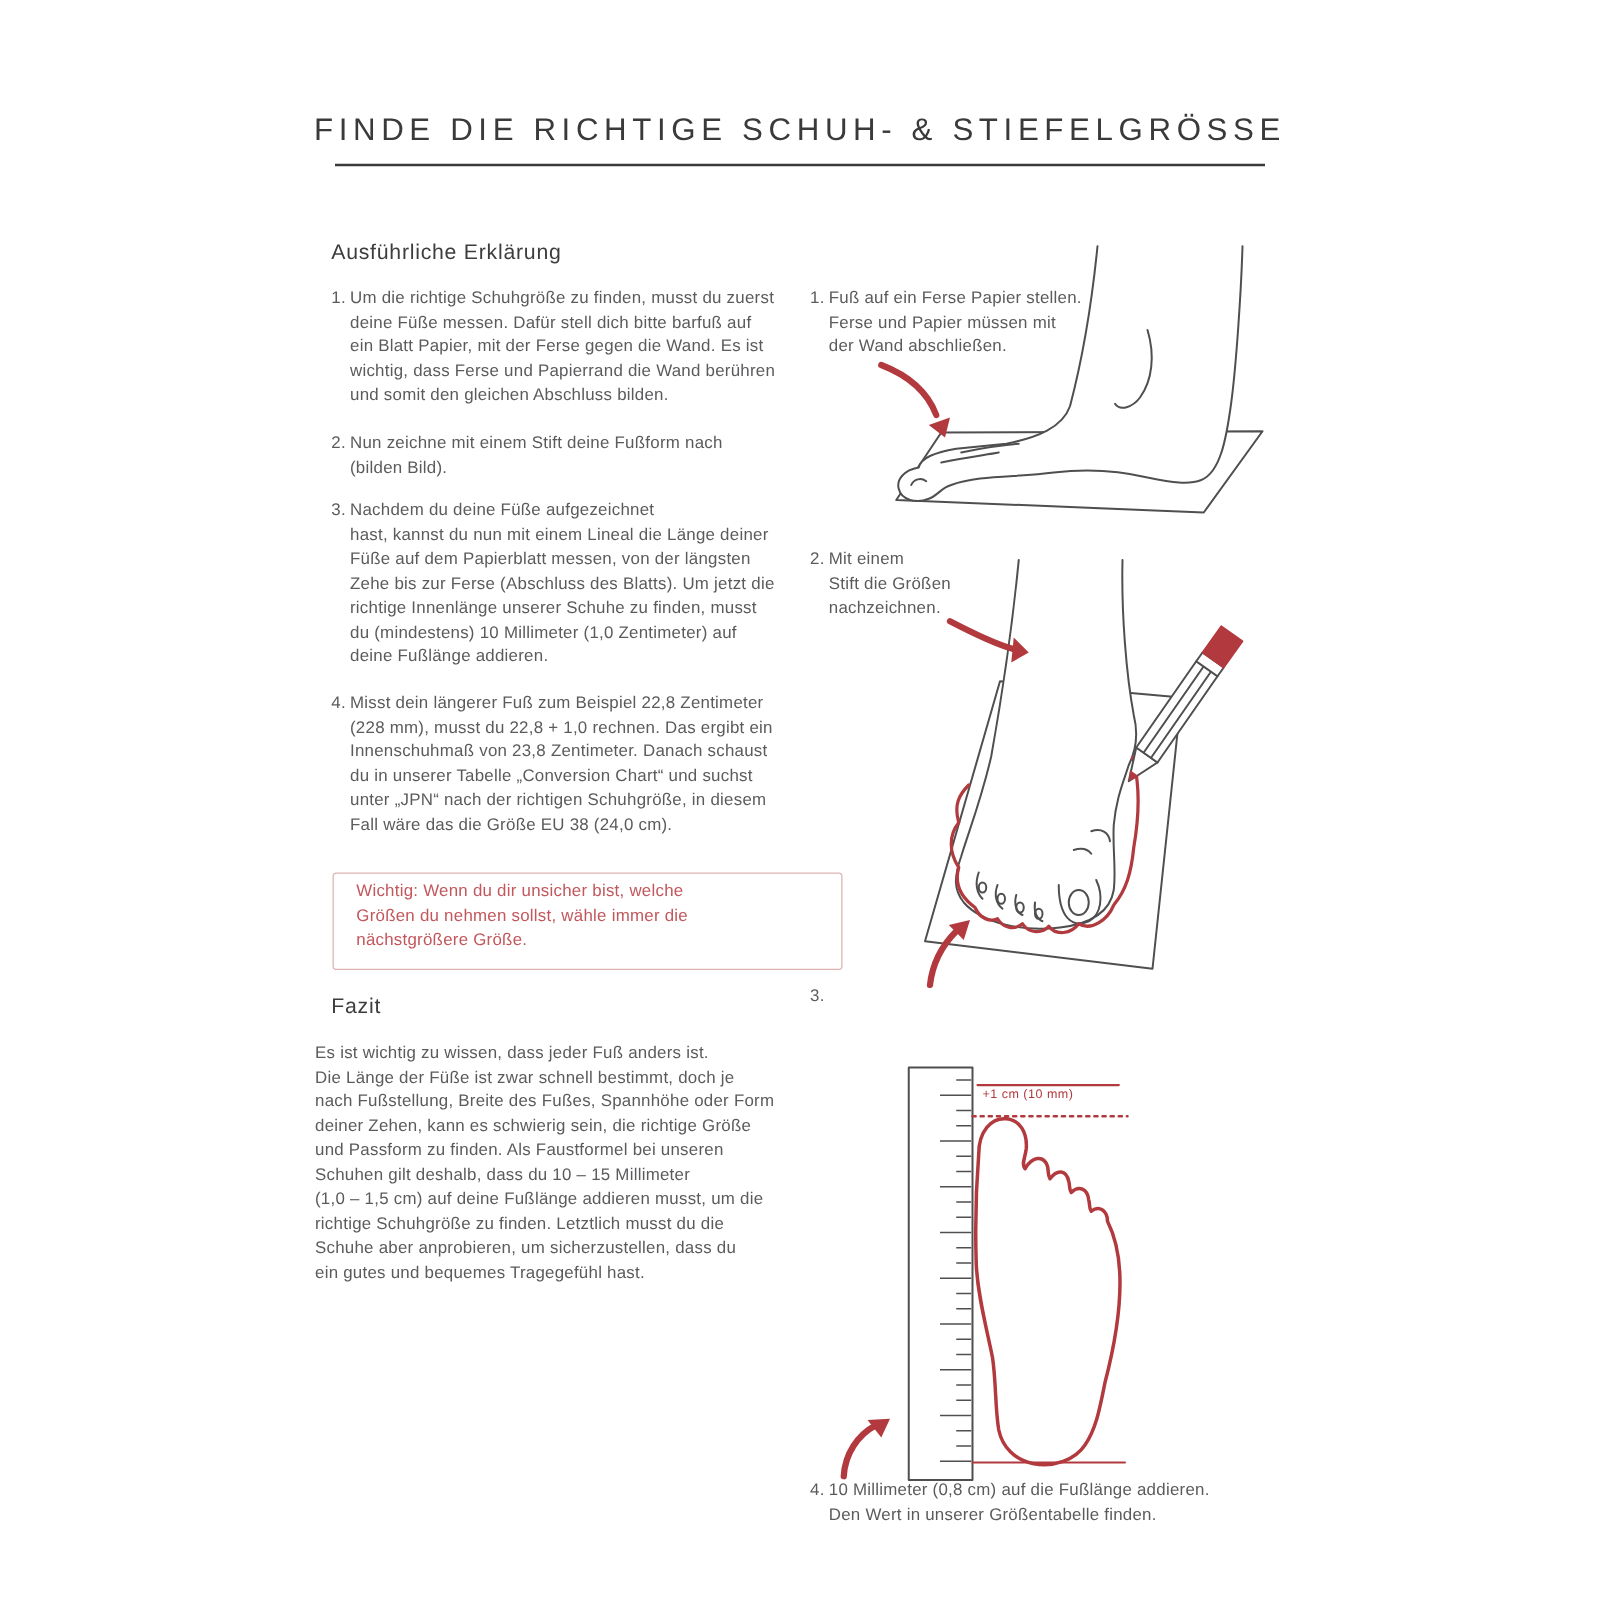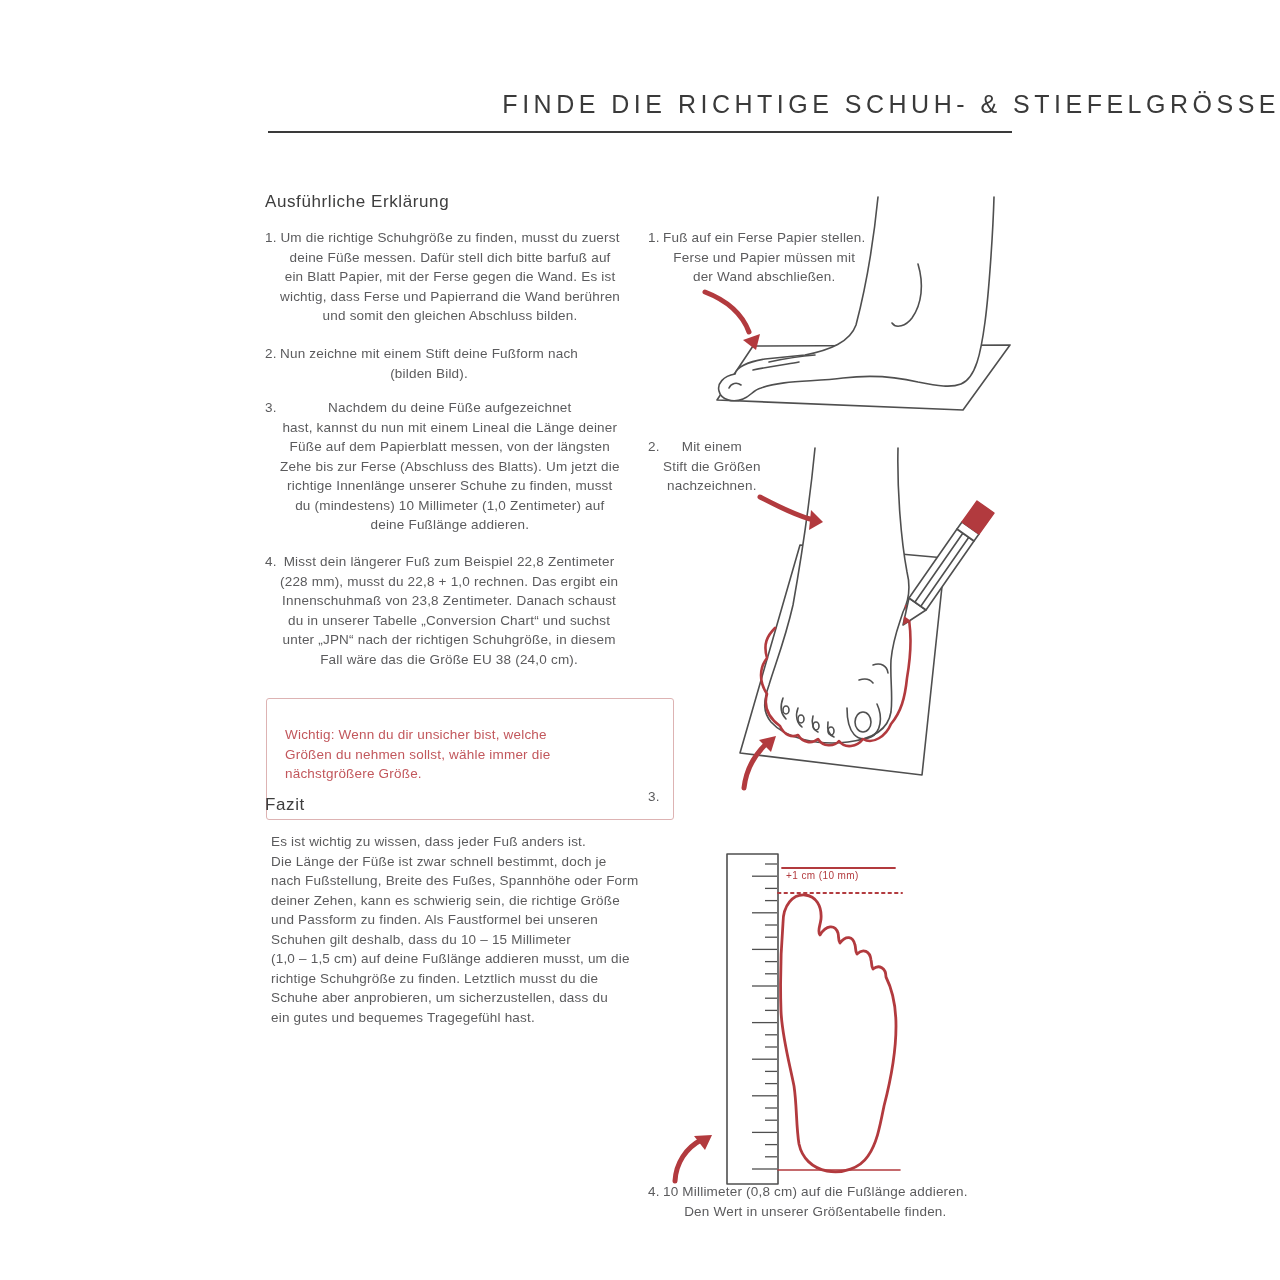--- a/index.html
+++ b/index.html
@@ -2,35 +2,35 @@
 <html><head>
 <meta charset="utf-8">
 <style>
   html,body{margin:0;padding:0;background:#fff;}
   .page{
     position:relative;width:1280px;height:1280px;background:#ffffff;overflow:hidden;
     font-family:"Liberation Sans", sans-serif;color:#5b5b5d;
   }
   .abs{position:absolute;}
   .title{
-    left:0;right:0;top:90px;text-align:right;
+    left:0;right:0;top:90px;text-align:center;
     font-size:25px;font-weight:500;letter-spacing:4.5px;color:#3a3a3a;
     white-space:nowrap;
   }
   .title-rule{left:268px;top:131px;width:744px;height:2px;background:#3a3a3a;}
   .h2{
     font-size:17px;font-weight:500;color:#3d3d3d;letter-spacing:0.6px;
   }
   .step{display:flex;font-size:13.5px;line-height:19.5px;letter-spacing:0.2px;color:#5b5b5d;}
   .step .num{flex:none;width:15px;}
-  .step .txt{white-space:pre-line;text-align:center;}
+  .step .txt{white-space:pre-line;}
   .note-box{
     left:266px;top:698px;width:370px;height:68px;
     border:1px solid #ddb3b3;border-radius:3px;
-    padding:26px 18px;box-sizing:content-box;
+    padding:4px 18px;box-sizing:content-box;
     color:#c2575c;font-size:13.5px;line-height:19.5px;letter-spacing:0.2px;
     white-space:pre-line;
   }
   .body-text{font-size:13.5px;line-height:19.5px;letter-spacing:0.2px;color:#5b5b5d;white-space:pre-line;}
   .ruler-label{font-size:10px;color:#b23a3e;letter-spacing:0.4px;font-weight:500;}
   svg{display:block;}
   .sk{stroke:#4f4f4f;stroke-width:1.6;fill:none;stroke-linecap:round;stroke-linejoin:round;}
   .skf{stroke:#4f4f4f;stroke-width:1.6;fill:#ffffff;stroke-linecap:round;stroke-linejoin:round;}
   .red{stroke:#b23a3e;fill:none;stroke-linecap:round;stroke-linejoin:round;}
   .redf{fill:#b23a3e;stroke:none;}
@@ -77,21 +77,21 @@
 du in unserer Tabelle „Conversion Chart“ und suchst
 unter „JPN“ nach der richtigen Schuhgröße, in diesem
 Fall wäre das die Größe EU 38 (24,0 cm).</span>
   </div>
 
   <div class="abs note-box">Wichtig: Wenn du dir unsicher bist, welche
 Größen du nehmen sollst, wähle immer die
 nächstgrößere Größe.</div>
 
   <div class="abs h2" style="left:265px;top:795px;">Fazit</div>
-  <div class="abs body-text" style="left:271px;top:832px;width:400px;">Es ist wichtig zu wissen, dass jeder Fuß anders ist.
+  <div class="abs body-text" style="left:252px;top:832px;width:400px;">Es ist wichtig zu wissen, dass jeder Fuß anders ist.
 Die Länge der Füße ist zwar schnell bestimmt, doch je
 nach Fußstellung, Breite des Fußes, Spannhöhe oder Form
 deiner Zehen, kann es schwierig sein, die richtige Größe
 und Passform zu finden. Als Faustformel bei unseren
 Schuhen gilt deshalb, dass du 10 – 15 Millimeter
 (1,0 – 1,5 cm) auf deine Fußlänge addieren musst, um die
 richtige Schuhgröße zu finden. Letztlich musst du die
 Schuhe aber anprobieren, um sicherzustellen, dass du
 ein gutes und bequemes Tragegefühl hast.</div>
 

